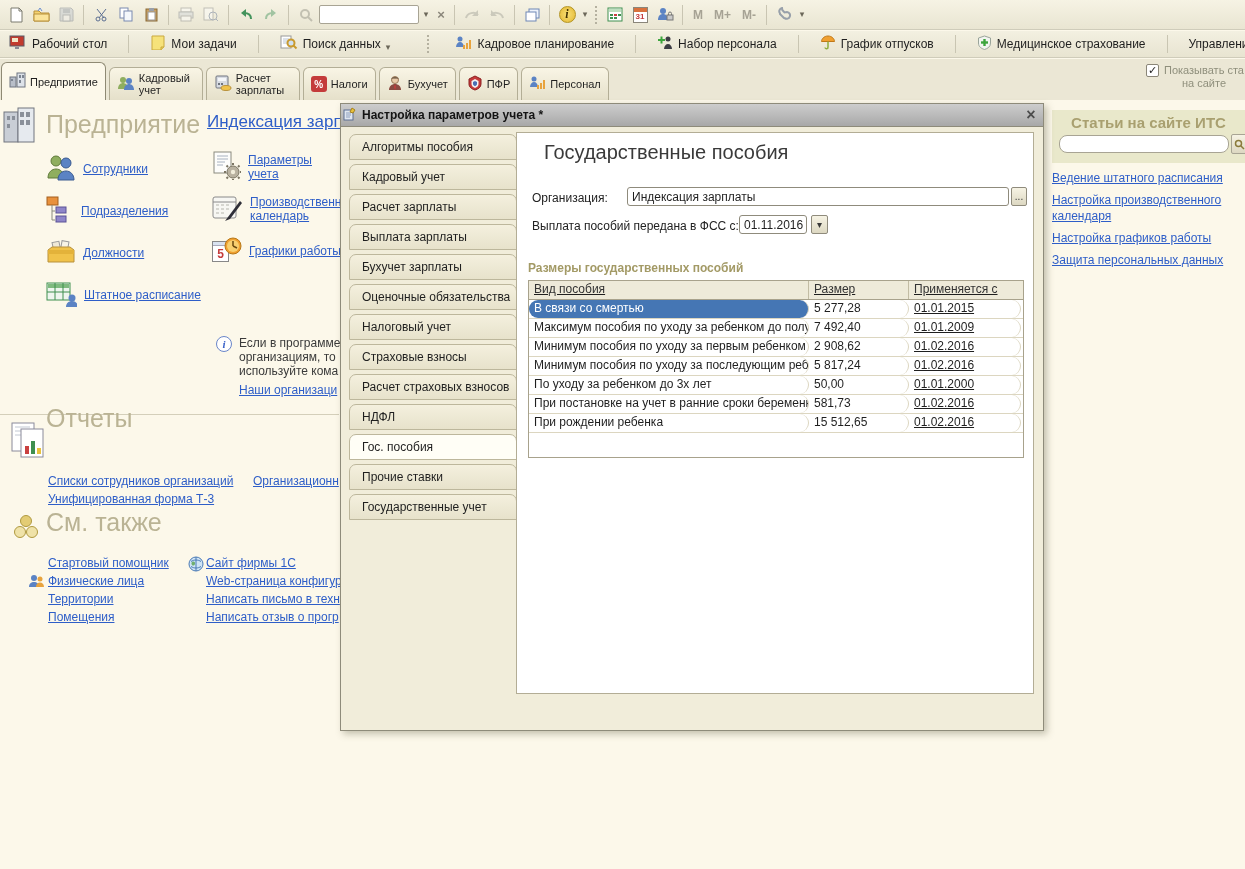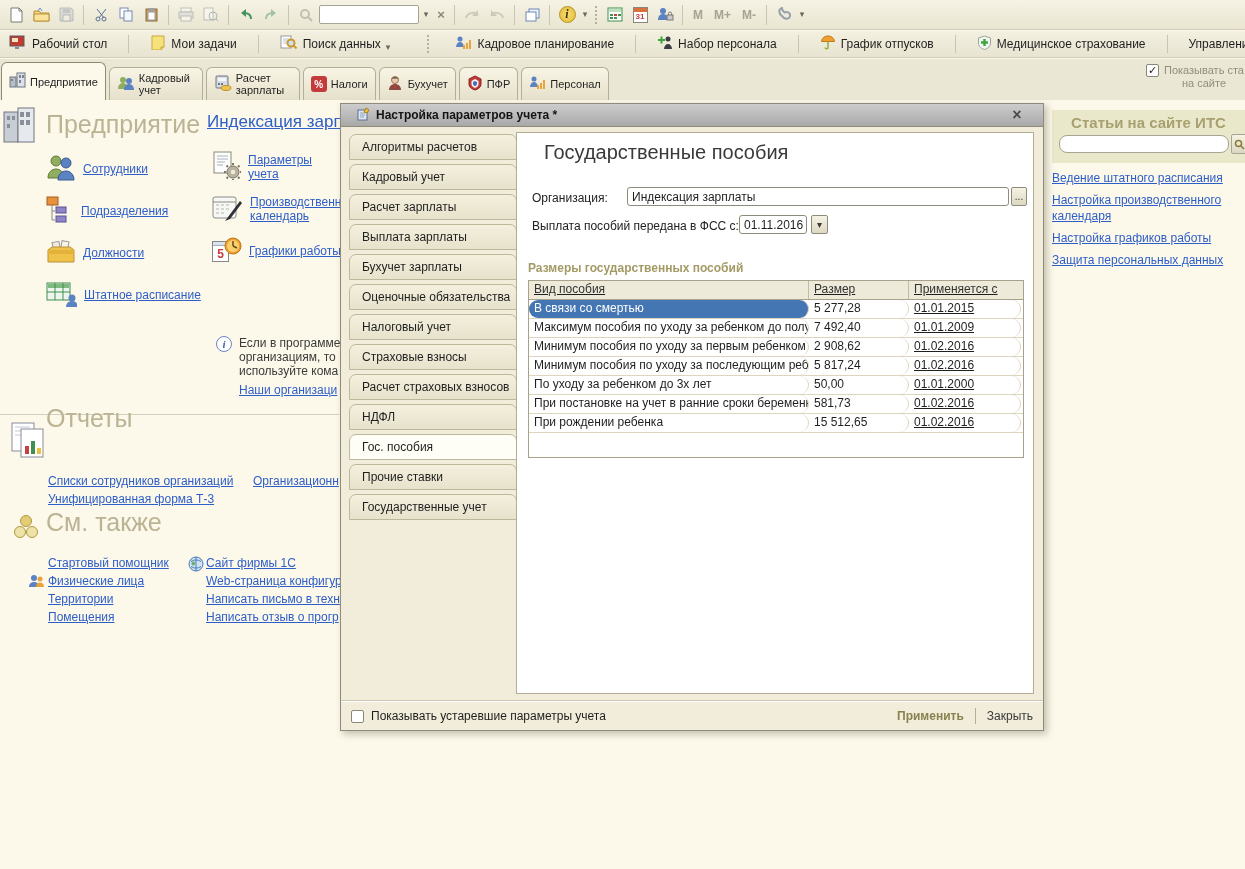--- a/index.html
+++ b/index.html
@@ -64,21 +64,21 @@
   .its-btn{position:absolute;left:179px;top:24px;width:16px;height:20px;
     background:linear-gradient(#f6f3e4,#ddd8c2);border:1px solid #a8a494;border-radius:2px;
     display:flex;align-items:center;justify-content:center;}
   .its-links{position:absolute;left:1052px;top:170px;width:192px;}
   .its-links .link{display:block;white-space:normal;line-height:16px;margin-bottom:6px;}
 
   
   .dialog{position:absolute;left:340px;top:103px;width:704px;height:628px;
     background:#f1edda;border:1px solid #8e8b7a;box-shadow:3px 3px 7px rgba(90,85,60,.35);z-index:10;}
   .dlg-title{height:23px;background:linear-gradient(#cdcdcd,#a8a8a8);
-    display:flex;align-items:center;padding:0 16px;border-bottom:1px solid #8e8b7a;}
+    display:flex;align-items:center;padding:0 2px;border-bottom:1px solid #8e8b7a;}
   .dlg-title-text{font-weight:bold;font-size:12px;color:#141414;margin-left:5px;white-space:nowrap;}
   .dlg-close{margin-left:auto;font-size:16px;font-weight:bold;color:#4c4c4c;width:20px;text-align:center;cursor:pointer;line-height:16px;}
   .vtabs{position:absolute;left:8px;top:30px;width:168px;}
   .vtab{height:26px;margin-bottom:4px;background:linear-gradient(#f4f0de,#e7e2cb);
     border:1px solid #bdb79c;border-radius:7px 7px 0 0;
     display:flex;align-items:center;padding-left:12px;font-size:12px;color:#1f1f1f;cursor:pointer;white-space:nowrap;}
   .vtab.active{background:#fffef6;}
   .dlg-panel{position:absolute;left:175px;top:28px;width:518px;height:562px;background:#fff;border:1px solid #b3ad95;}
   .dlg-h1{position:absolute;left:27px;top:8px;font-size:20px;color:#3a3a3a;white-space:nowrap;}
   .flabel{position:absolute;font-size:12px;color:#222;white-space:nowrap;}
@@ -587,21 +587,21 @@
       <span><svg width="14" height="14">
             <rect x="1" y="3" width="9" height="10" fill="#dfe6f0" stroke="#5c6f92"></rect>
             <path d="M3 6h5M3 8h5M3 10h4" stroke="#8fa0be"></path>
             <path d="M9 1l3 2-2 3-3-1z" fill="#e8c23d" stroke="#a8821d"></path>
           </svg></span>
       <span class="dlg-title-text">Настройка параметров учета *</span>
       <span class="dlg-close">×</span>
     </div>
 
     <div class="vtabs">
-      <div class="vtab">Алгоритмы расчетов</div>
+      <div class="vtab">Алгоритмы пособия</div>
       <div class="vtab">Кадровый учет</div>
       <div class="vtab">Расчет зарплаты</div>
       <div class="vtab">Выплата зарплаты</div>
       <div class="vtab">Бухучет зарплаты</div>
       <div class="vtab">Оценочные обязательства</div>
       <div class="vtab">Налоговый учет</div>
       <div class="vtab">Страховые взносы</div>
       <div class="vtab">Расчет страховых взносов</div>
       <div class="vtab">НДФЛ</div>
       <div class="vtab active">Гос. пособия</div>
@@ -659,23 +659,15 @@
           <div class="td date">01.02.2016</div>
         </div>
         <div class="trw">
           <div class="td">При рождении ребенка</div>
           <div class="td num">15 512,65</div>
           <div class="td date">01.02.2016</div>
         </div>
       </div>
     </div>
 
-    <div class="dlg-footer">
-      <span class="cb" style="background:#fff"></span>
-      <span style="font-size:12px">Показывать устаревшие параметры учета</span>
-      <span class="spacer"></span>
-      <span class="btn-apply">Применить</span>
-      <span class="vdiv"></span>
-      <span class="btn-close">Закрыть</span>
-    </div>
   </div>
 
 </div>
 
 </body></html>

